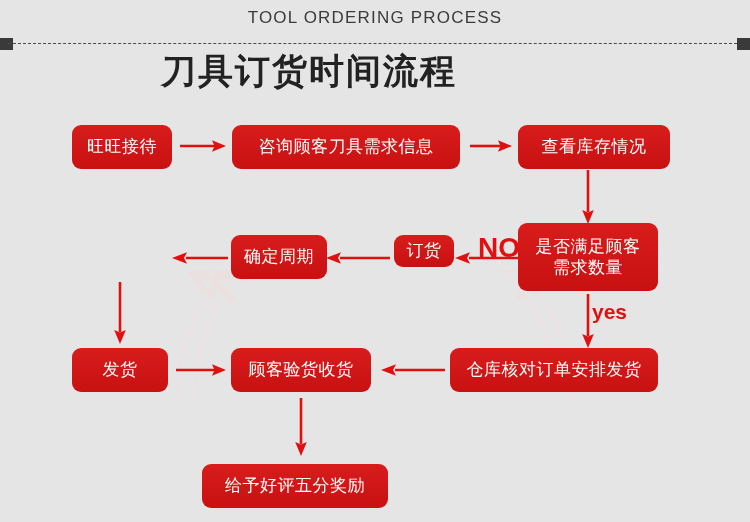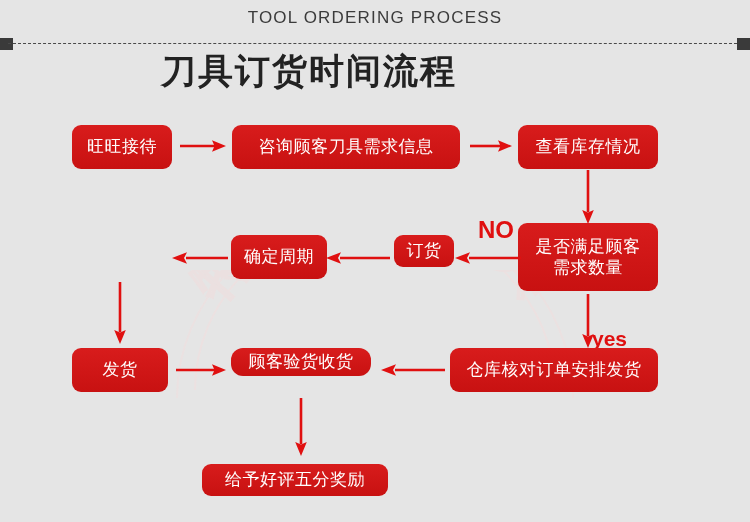--- a/index.html
+++ b/index.html
@@ -152,33 +152,33 @@
 
   <div class="node" style="left:232px; top:125px; width:228px; height:44px;">咨询顾客刀具需求信息</div>
 
   <div class="arrow" style="left:470px; top:138px;">
     <svg width="42" height="16" viewBox="0 0 42 16">
       <line x1="0" y1="8" x2="32" y2="8" stroke="#e01010" stroke-width="2.6"></line>
       <polygon points="42,8 28,2.2 30.5,8 28,13.8" fill="#e01010"></polygon>
     </svg>
   </div>
 
-  <div class="node" style="left:518px; top:125px; width:140px; height:44px;text-align:right;">查看库存情况</div>
+  <div class="node" style="left:518px; top:125px; width:152px; height:44px;text-align:right;">查看库存情况</div>
 
   <div class="arrow" style="left:580px; top:170px;">
     <svg width="16" height="54" viewBox="0 0 16 54">
       <line x1="8" y1="0" x2="8" y2="42" stroke="#e01010" stroke-width="2.6"></line>
       <polygon points="8,54 2.2,40 8,42.5 13.8,40" fill="#e01010"></polygon>
     </svg>
   </div>
 
   <div class="node" style="left:518px; top:223px; width:140px; height:68px; font-size:17px;">是否满足顾客
 需求数量</div>
 
-  <div class="edge-label" style="left:478px; top:216px; font-size:24px;">NO</div>
+  <div class="edge-label" style="left:478px; top:232px; font-size:28px;">NO</div>
 
   <div class="arrow" style="left:455px; top:250px;">
     <svg width="66" height="16" viewBox="0 0 66 16">
       <line x1="66" y1="8" x2="14" y2="8" stroke="#e01010" stroke-width="2.6"></line>
       <polygon points="0,8 15,2.2 12,8 15,13.8" fill="#e01010"></polygon>
     </svg>
   </div>
 
   <div class="node" style="left:394px; top:235px; width:60px; height:32px;">订货</div>
 
@@ -192,21 +192,21 @@
   <div class="node" style="left:231px; top:235px; width:96px; height:44px;">确定周期</div>
 
   <div class="arrow" style="left:172px; top:250px;">
     <svg width="56" height="16" viewBox="0 0 56 16">
       <line x1="56" y1="8" x2="14" y2="8" stroke="#e01010" stroke-width="2.6"></line>
       <polygon points="0,8 15,2.2 12,8 15,13.8" fill="#e01010"></polygon>
     </svg>
   </div>
 
 
-  <div class="edge-label" style="left:592px; top:300px; font-size:21px;margin-top:27px;">yes</div>
+  <div class="edge-label" style="left:592px; top:300px; font-size:21px;">yes</div>
 
   <div class="arrow" style="left:580px; top:294px;">
     <svg width="16" height="54" viewBox="0 0 16 54">
       <line x1="8" y1="0" x2="8" y2="42" stroke="#e01010" stroke-width="2.6"></line>
       <polygon points="8,54 2.2,40 8,42.5 13.8,40" fill="#e01010"></polygon>
     </svg>
   </div>
 
   <div class="arrow" style="left:112px; top:282px;">
     <svg width="16" height="62" viewBox="0 0 16 62">
@@ -217,33 +217,33 @@
 
   <div class="node" style="left:72px;  top:348px; width:96px; height:44px;">发货</div>
 
   <div class="arrow" style="left:176px; top:362px;">
     <svg width="50" height="16" viewBox="0 0 50 16">
       <line x1="0" y1="8" x2="40" y2="8" stroke="#e01010" stroke-width="2.6"></line>
       <polygon points="50,8 36,2.2 38.5,8 36,13.8" fill="#e01010"></polygon>
     </svg>
   </div>
 
-  <div class="node" style="left:231px; top:348px; width:140px; height:28px;border-radius:12px;">顾客验货收货</div>
+  <div class="node" style="left:231px; top:348px; width:140px; height:44px;">顾客验货收货</div>
 
   <div class="arrow" style="left:381px; top:362px;">
     <svg width="64" height="16" viewBox="0 0 64 16">
       <line x1="64" y1="8" x2="14" y2="8" stroke="#e01010" stroke-width="2.6"></line>
       <polygon points="0,8 15,2.2 12,8 15,13.8" fill="#e01010"></polygon>
     </svg>
   </div>
 
   <div class="node" style="left:450px; top:348px; width:208px; height:44px;">仓库核对订单安排发货</div>
 
   <div class="arrow" style="left:293px; top:398px;">
     <svg width="16" height="58" viewBox="0 0 16 58">
       <line x1="8" y1="0" x2="8" y2="46" stroke="#e01010" stroke-width="2.6"></line>
       <polygon points="8,58 2.2,44 8,46.5 13.8,44" fill="#e01010"></polygon>
     </svg>
   </div>
 
-  <div class="node" style="left:202px; top:464px; width:186px; height:32px;">给予好评五分奖励</div>
+  <div class="node" style="left:202px; top:464px; width:186px; height:44px;">给予好评五分奖励</div>
 
 </div>
 
 </body></html>

